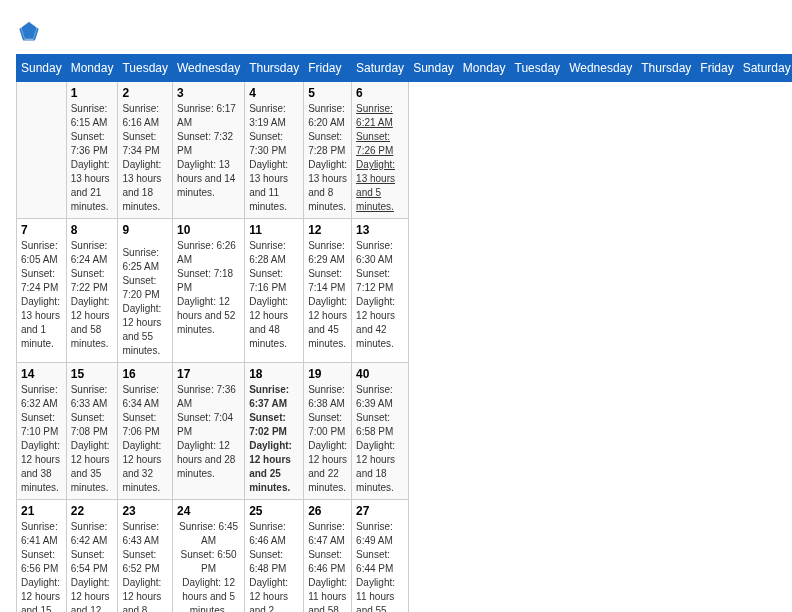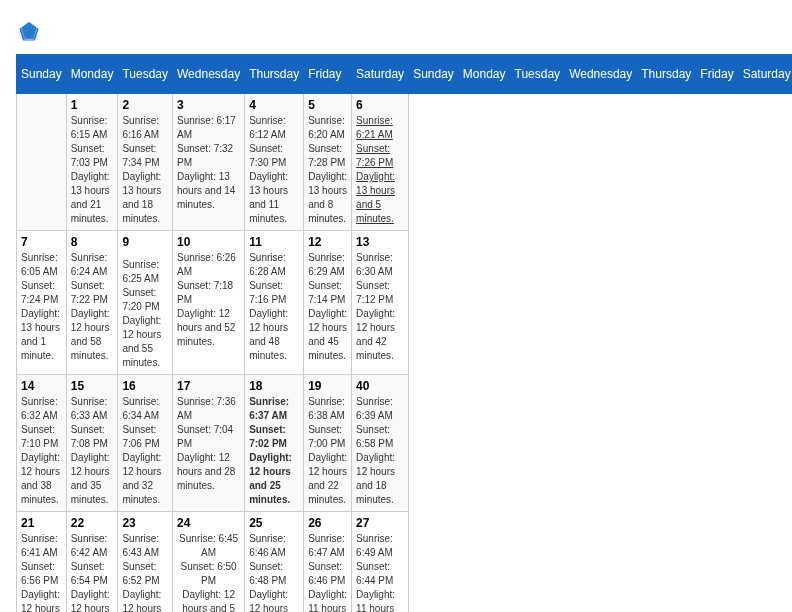--- a/index.html
+++ b/index.html
@@ -46,21 +46,21 @@
       color: #555;
     }
     table {
       width: 100%;
       border-collapse: collapse;
       font-size: 11px;
     }
     th {
       background-color: #1565c0;
       color: #fff;
-      padding: 12px 4px;
+      padding: 6px 4px;
       text-align: left;
       font-size: 12px;
       font-weight: normal;
       border: 1px solid #1565c0;
     }
     td {
       border: 1px solid #ccc;
       vertical-align: top;
       padding: 4px;
       min-height: 80px;
@@ -122,38 +122,38 @@
         <th>Friday</th>
         <th>Saturday</th>
       </tr>
   </thead>
   <tbody id="calendar-body">
   <tr>
         <td></td>
         <td>
           <span class="day-number">1</span>
           <div class="day-info" style="white-space: pre-line;">Sunrise: 6:15 AM
-Sunset: 7:03 PM
+Sunset: 7:36 PM
 Daylight: 13 hours and 21 minutes.</div>
         </td>
         <td>
           <span class="day-number">2</span>
           <div class="day-info" style="white-space: pre-line;">Sunrise: 6:16 AM
 Sunset: 7:34 PM
 Daylight: 13 hours and 18 minutes.</div>
         </td>
         <td>
           <span class="day-number">3</span>
           <div class="day-info" style="white-space: pre-line;">Sunrise: 6:17 AM
 Sunset: 7:32 PM
 Daylight: 13 hours and 14 minutes.</div>
         </td>
         <td>
           <span class="day-number">4</span>
-          <div class="day-info" style="white-space: pre-line;">Sunrise: 6:12 AM
+          <div class="day-info" style="white-space: pre-line;">Sunrise: 3:19 AM
 Sunset: 7:30 PM
 Daylight: 13 hours and 11 minutes.</div>
         </td>
         <td>
           <span class="day-number">5</span>
           <div class="day-info" style="white-space: pre-line;">Sunrise: 6:20 AM
 Sunset: 7:28 PM
 Daylight: 13 hours and 8 minutes.</div>
         </td>
         <td>

